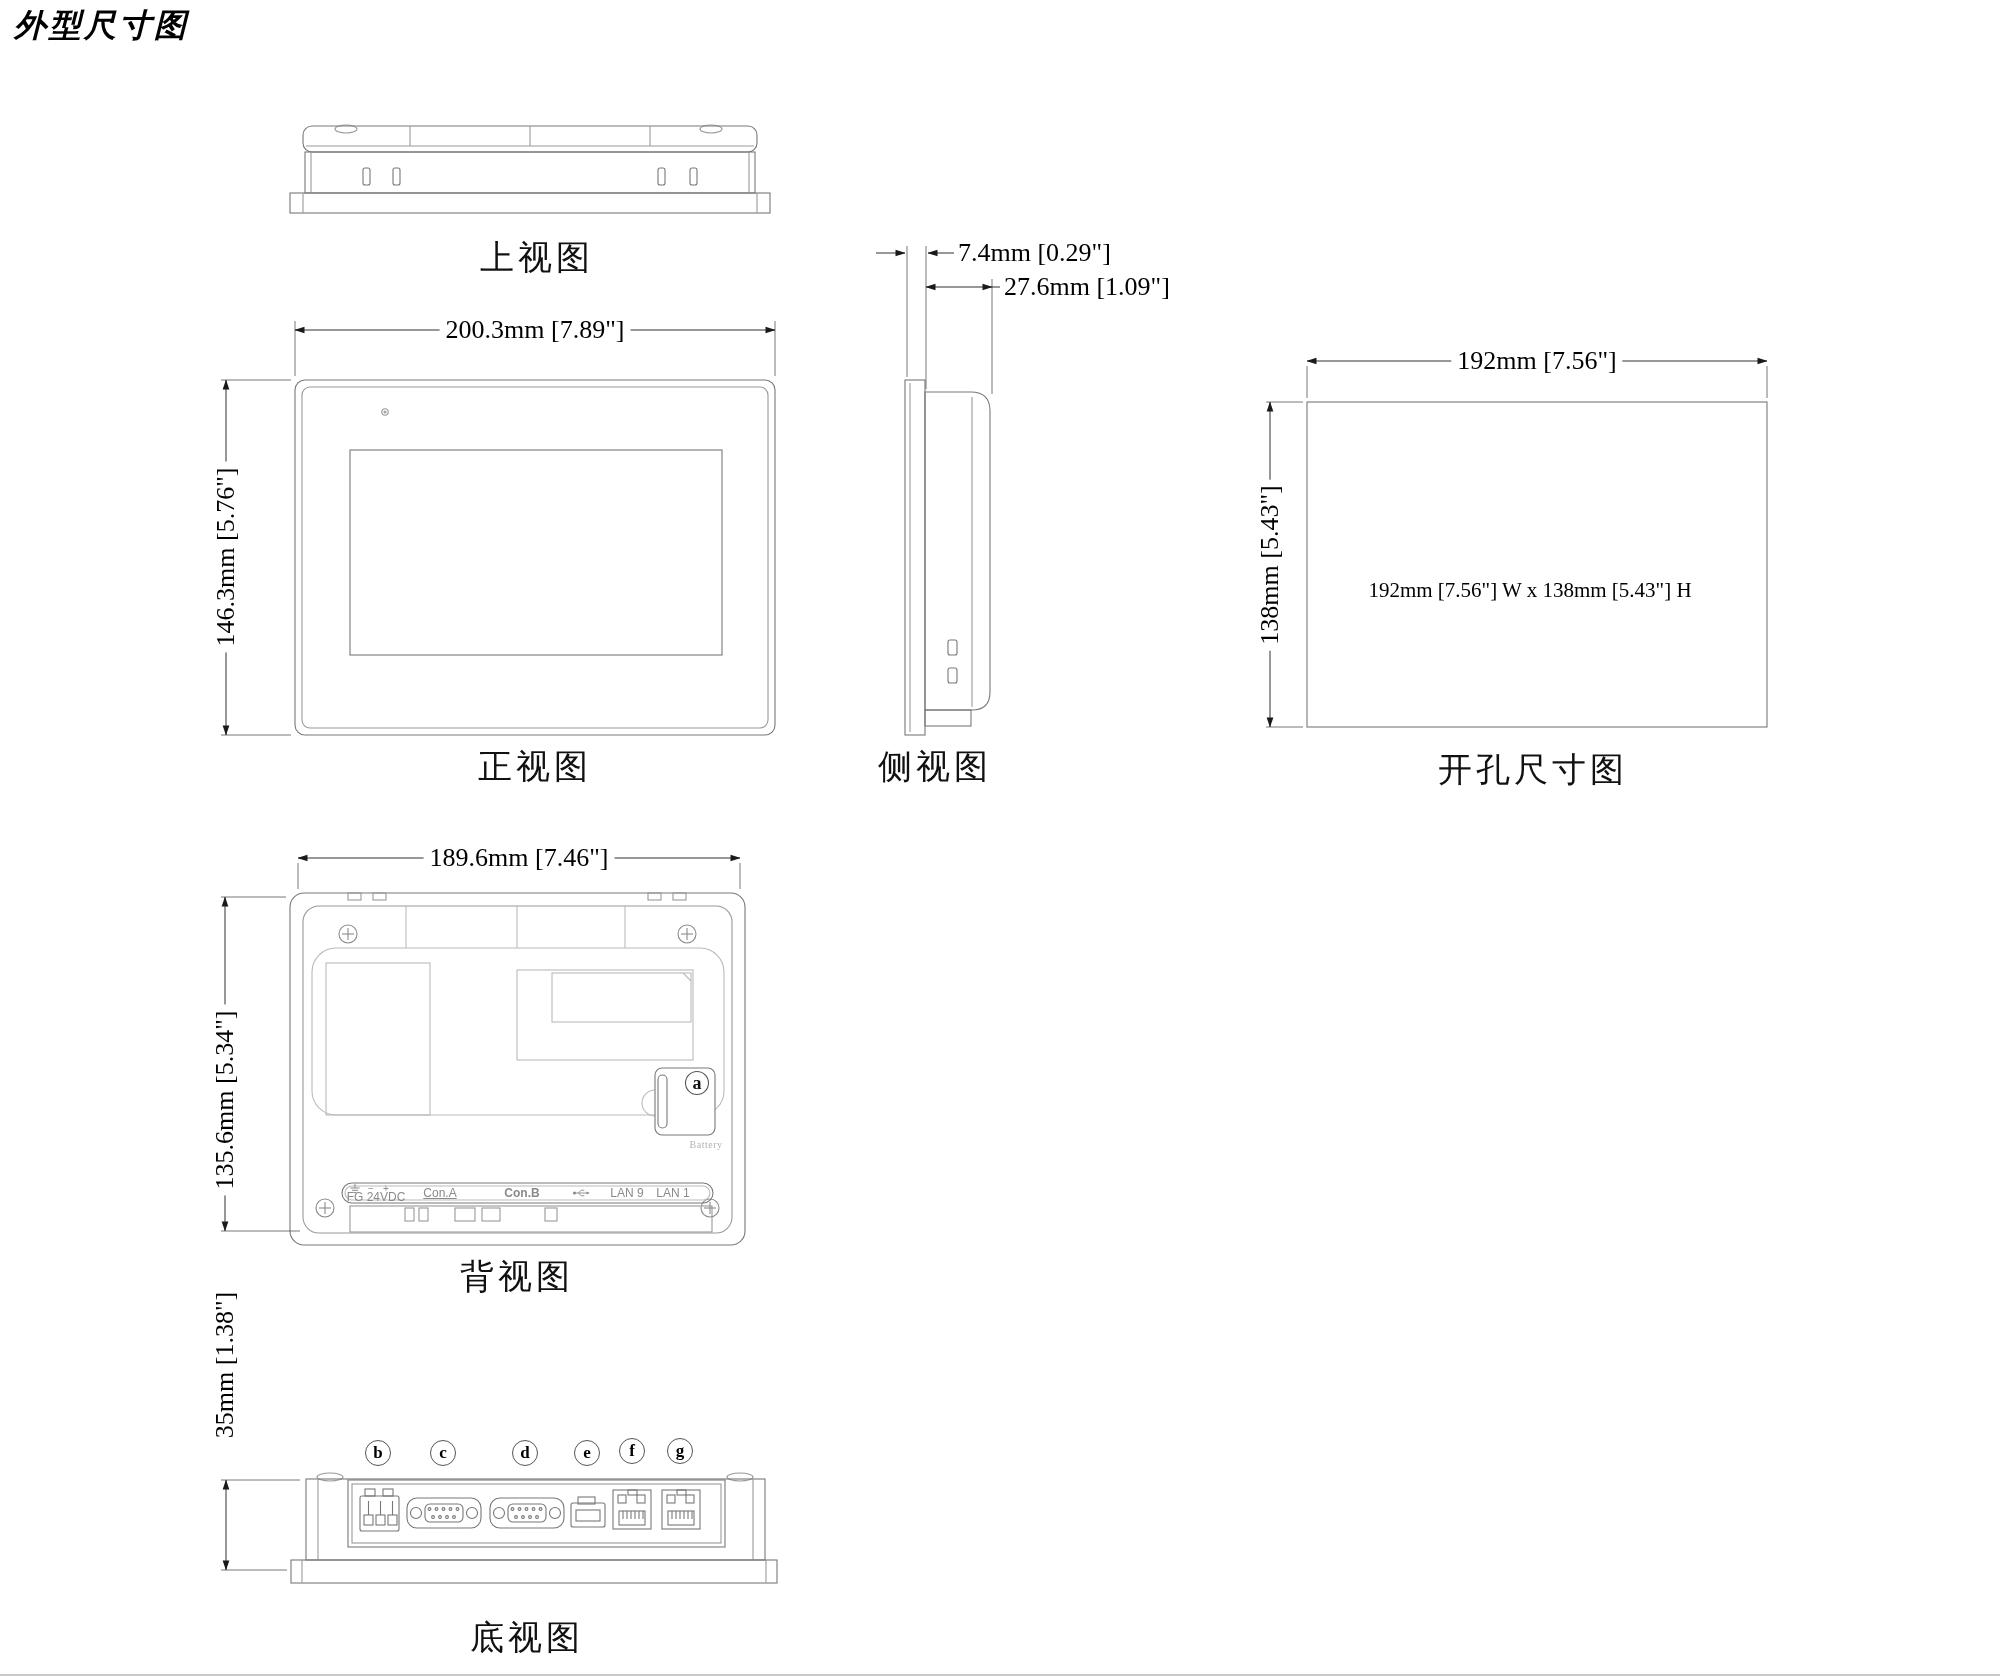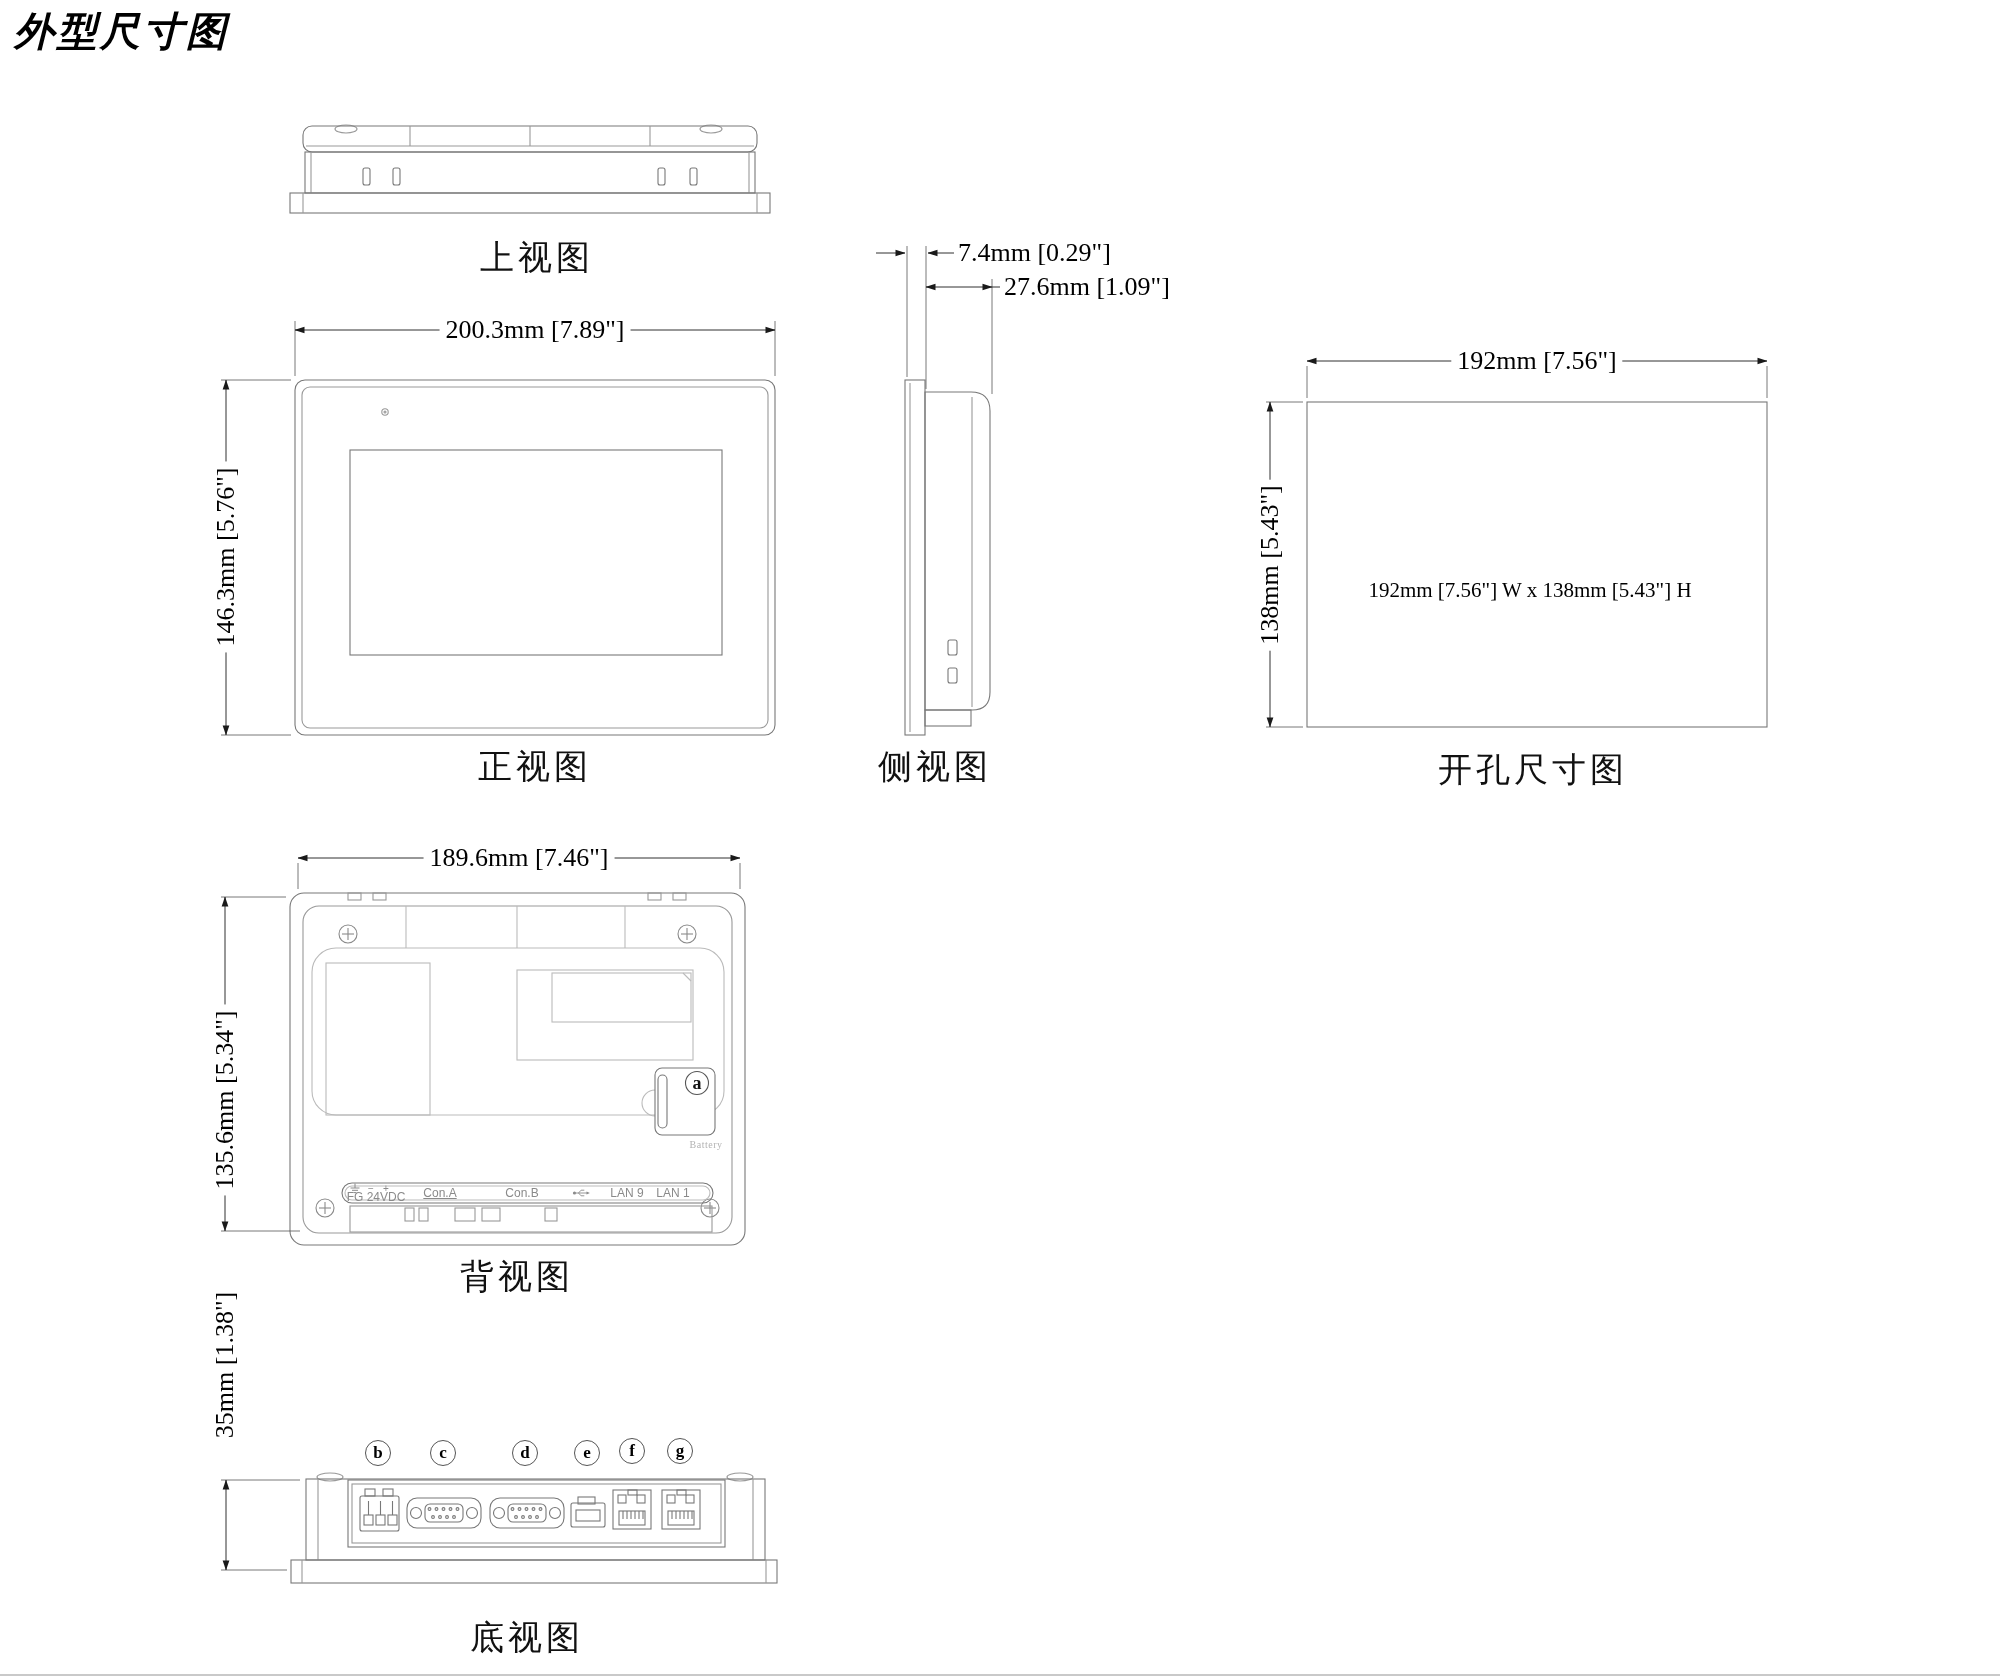--- a/index.html
+++ b/index.html
@@ -6,21 +6,21 @@
   #canvas {
     position:relative; width:2000px; height:1676px; background:#ffffff;
     font-family:"Liberation Serif","DejaVu Serif",serif; overflow:hidden;
   }
   #canvas svg.art { position:absolute; left:0; top:0; }
   .t { position:absolute; white-space:nowrap; color:#000; }
   .ctr { transform:translate(-50%,-50%); }
   .rot { transform:translate(-50%,-50%) rotate(-90deg); }
   .vctr { transform:translate(0,-50%); }
   .title {
-    left:14px; top:4px; font-size:40px; font-weight:bold; font-style:italic;
+    left:14px; top:4px; font-size:32px; font-weight:bold; font-style:italic;
     letter-spacing:3px; color:#000;
   }
   .viewlabel { font-size:34px; letter-spacing:4px; color:#111;text-align:right; }
   .dim { font-size:26px; background:#fff; padding:0 6px; color:#000; }
   .dimsmall { font-size:26px; color:#000; }
   .note { font-size:21px; color:#000; }
   .callout {
     width:24px; height:24px; border:1.4px solid #555; border-radius:50%;
     display:flex; align-items:center; justify-content:center;
     font-size:17px; font-weight:bold; background:#fff; color:#000;
@@ -306,21 +306,21 @@
   <div class="t dim rot" style="left:225px; top:1100px;">135.6mm [5.34"]</div>
   <div class="t dim rot" style="left:225px; top:1365px;">35mm [1.38"]</div>
 
   <div class="t batt-a ctr" style="left:697px; top:1083px;">a</div>
   <div class="t batt-label ctr" style="left:706px; top:1104px;margin-top:40px;">Battery</div>
 
   <div class="t pol ctr" style="left:371px; top:1188px;">−</div>
   <div class="t pol ctr" style="left:386px; top:1188px;">+</div>
   <div class="t port ctr" style="left:376px; top:1197px;">FG 24VDC</div>
   <div class="t port ctr" style="left:440px; top:1193px;text-decoration:underline;">Con.A</div>
-  <div class="t port ctr" style="left:522px; top:1193px;">Con.B</div>
+  <div class="t port ctr" style="left:522px; top:1193px;font-weight:bold;">Con.B</div>
   <div class="t port ctr" style="left:627px; top:1193px;">LAN 9</div>
   <div class="t port ctr" style="left:673px; top:1193px;">LAN 1</div>
 
   <div class="callout" style="left:378px; top:1453px;">b</div>
   <div class="callout" style="left:443px; top:1453px;">c</div>
   <div class="callout" style="left:525px; top:1453px;">d</div>
   <div class="callout" style="left:587px; top:1453px;">e</div>
   <div class="callout" style="left:632px; top:1451px;">f</div>
   <div class="callout" style="left:680px; top:1451px;">g</div>
 

